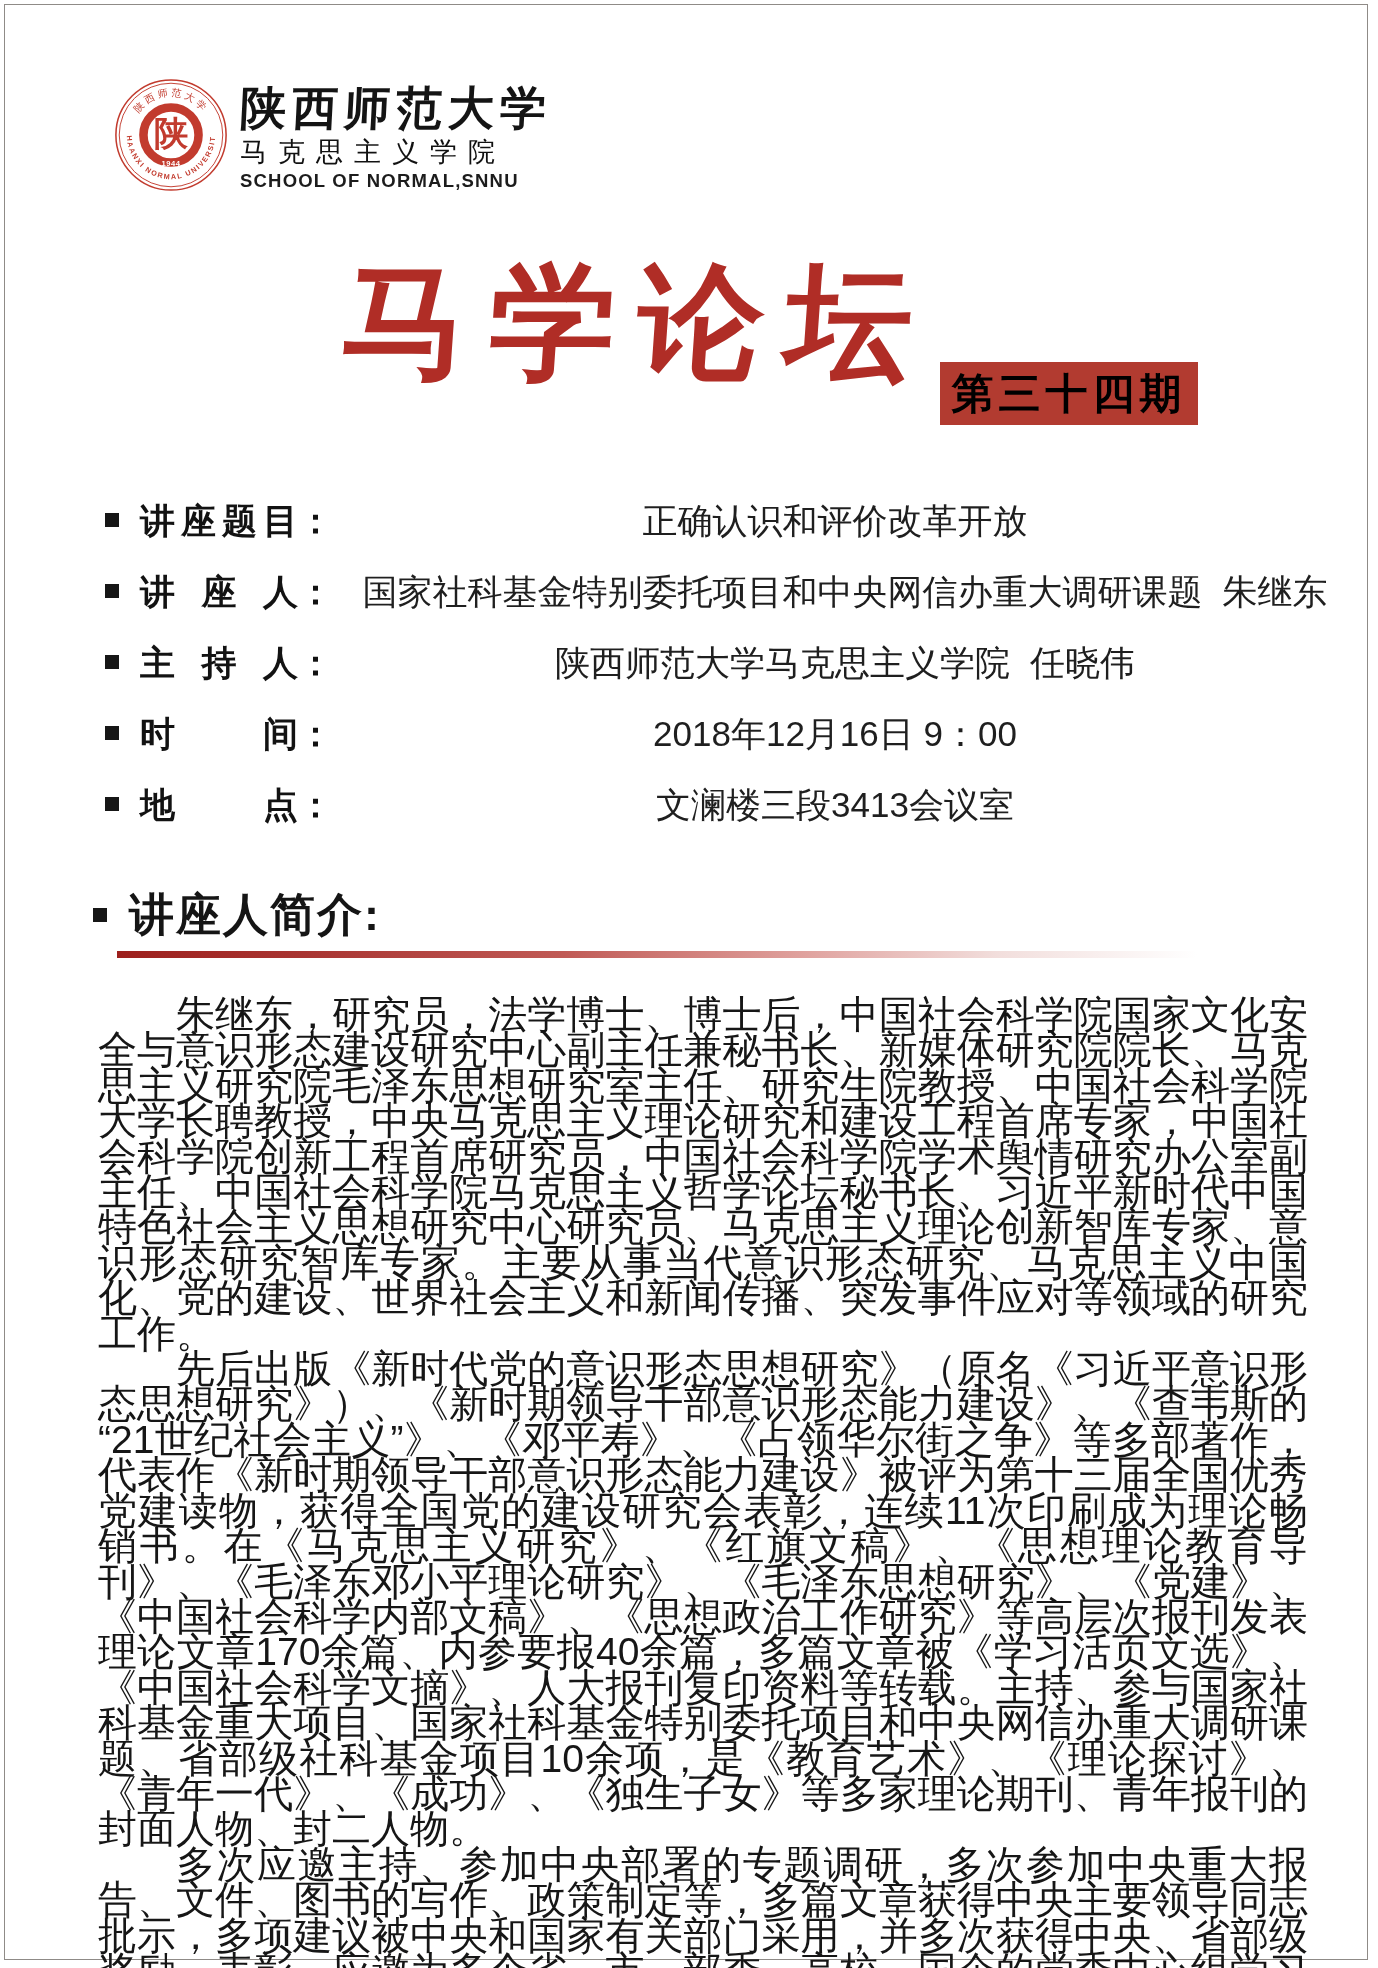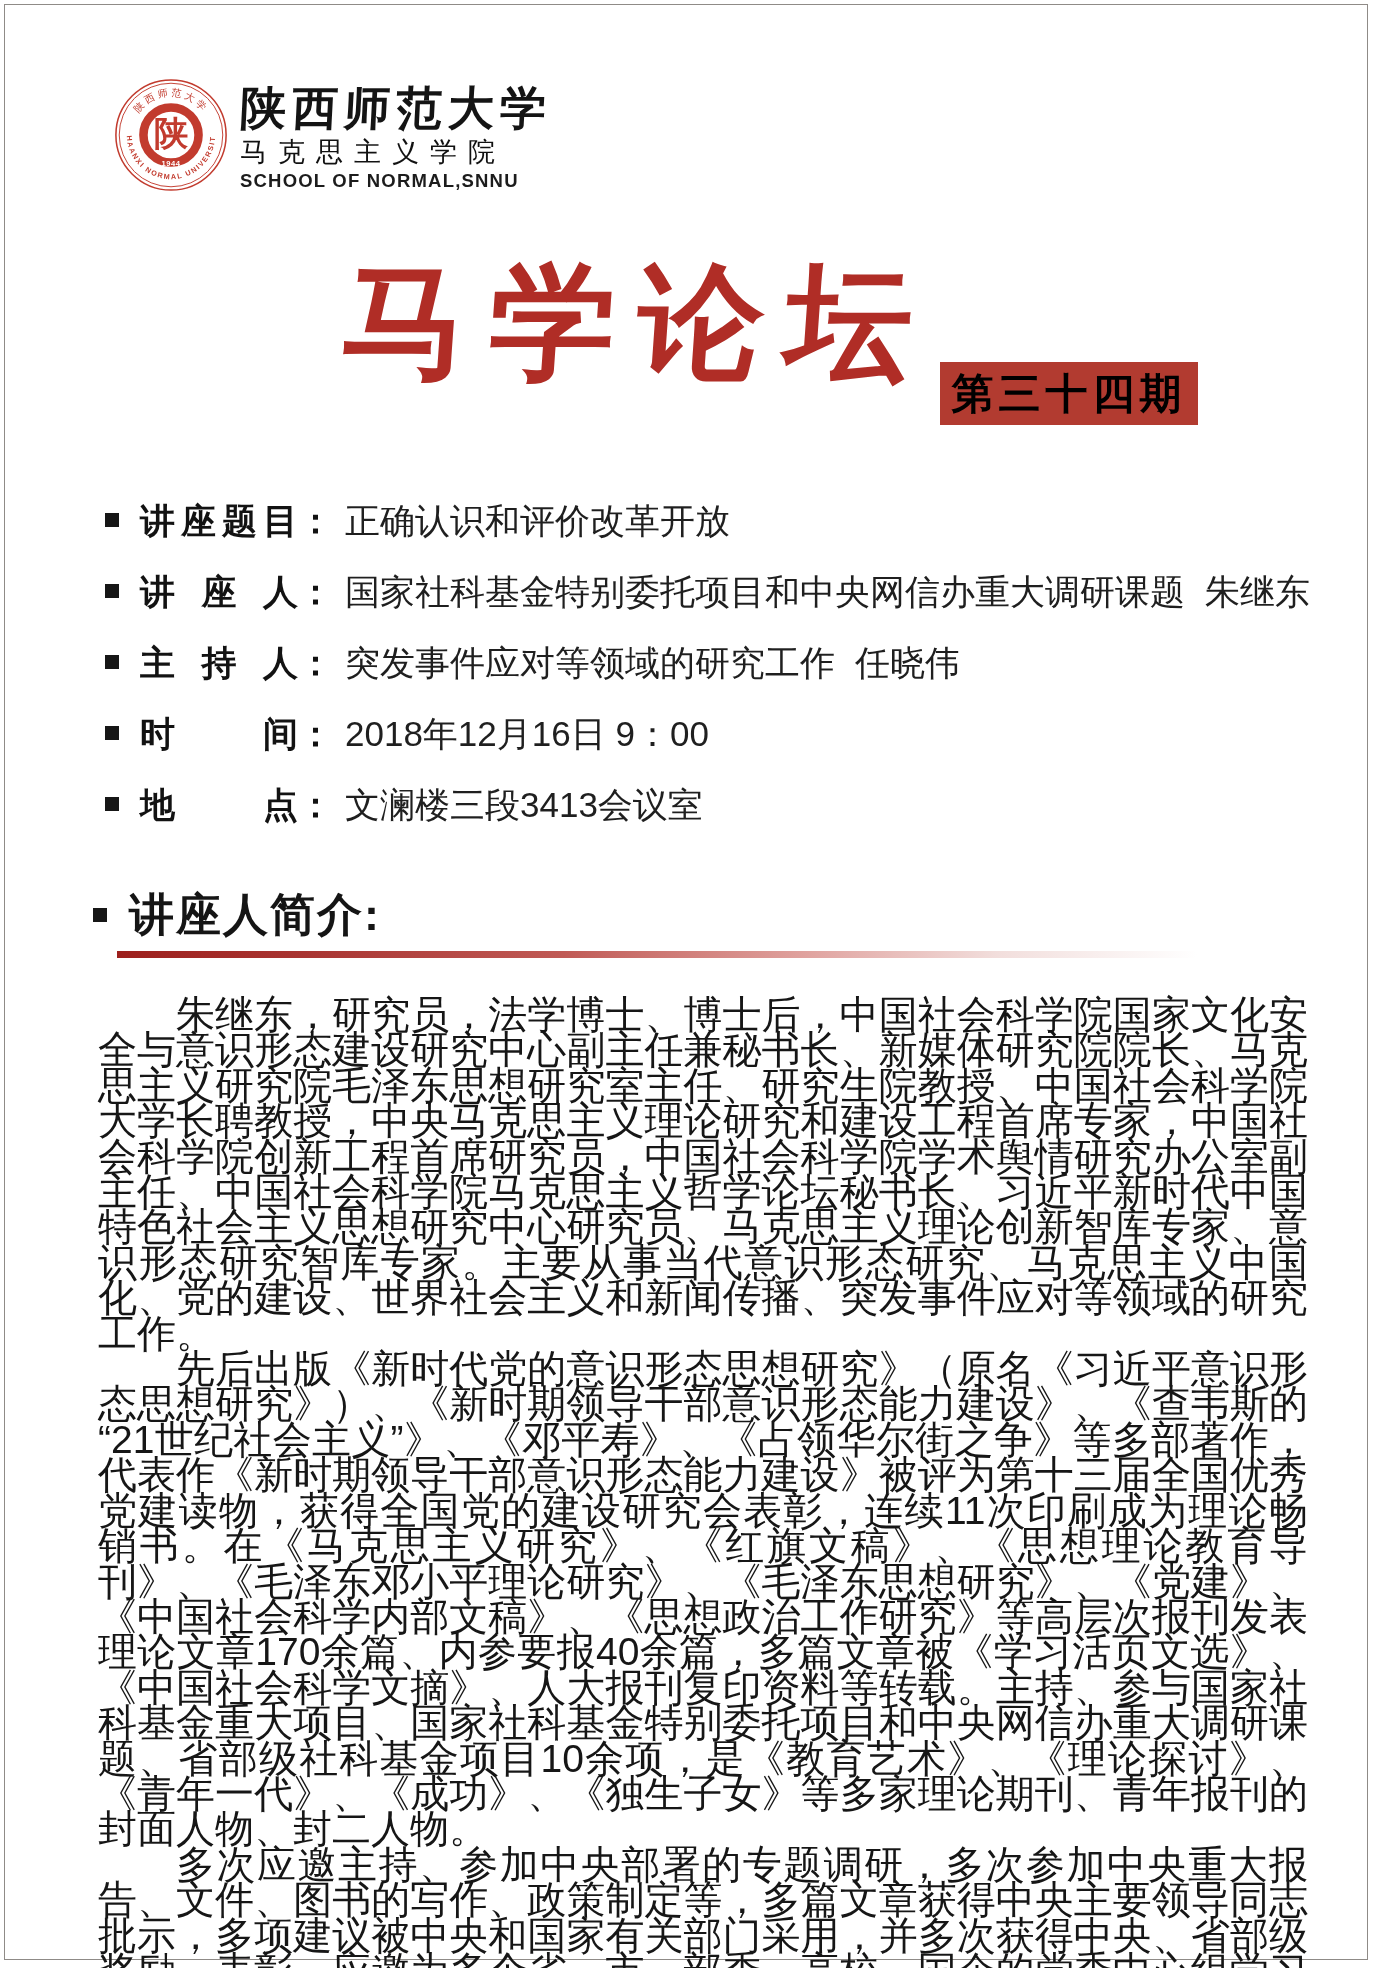--- a/index.html
+++ b/index.html
@@ -49,21 +49,21 @@
   .details { position:absolute; left:105px; top:498px; width:1240px; }
   .detail-row { display:flex; align-items:flex-start; height:46px; margin-bottom:25px; font-size:35px; }
   .sq { width:14px; height:14px; background:#161616; flex:0 0 auto; }
   .detail-row .sq { margin-top:15px; }
   .dlabel {
     display:inline-flex; justify-content:space-between;
     width:158px; margin-left:21px; font-weight:bold; color:#121212; line-height:46px;
   }
   .colon { font-weight:bold; color:#121212; line-height:46px; }
   .dcontent {
-    flex:1; display:flex; justify-content:flex-start;
+    flex:1; display:flex; justify-content:center;
     margin-left:12px; line-height:46px; color:#1f1f1f;
   }
   .dvalue { white-space:nowrap; }
   .dperson { white-space:nowrap; margin-left:20px; }
 
   
   .bio-heading { position:absolute; left:93px; top:886px; display:flex; align-items:flex-start; }
   .bio-heading .sq { margin-top:22px; }
   .bio-heading-text { font-size:45px; font-weight:bold; color:#151515; margin-left:22px; line-height:58px; letter-spacing:2px; }
   .bio-underline {
@@ -143,21 +143,21 @@
     </div>
     <div class="detail-row">
       <span class="sq"></span>
       <span class="dlabel">
           <span>主</span>
           <span>持</span>
           <span>人</span>
         </span>
       <span class="colon">：</span>
       <span class="dcontent">
-        <span class="dvalue">突发事件应对等领域的研究工作</span>
+        <span class="dvalue">陕西师范大学马克思主义学院</span>
         <span class="dperson">任晓伟</span>
       </span>
     </div>
     <div class="detail-row">
       <span class="sq"></span>
       <span class="dlabel">
           <span>时</span>
           <span>间</span>
         </span>
       <span class="colon">：</span>

